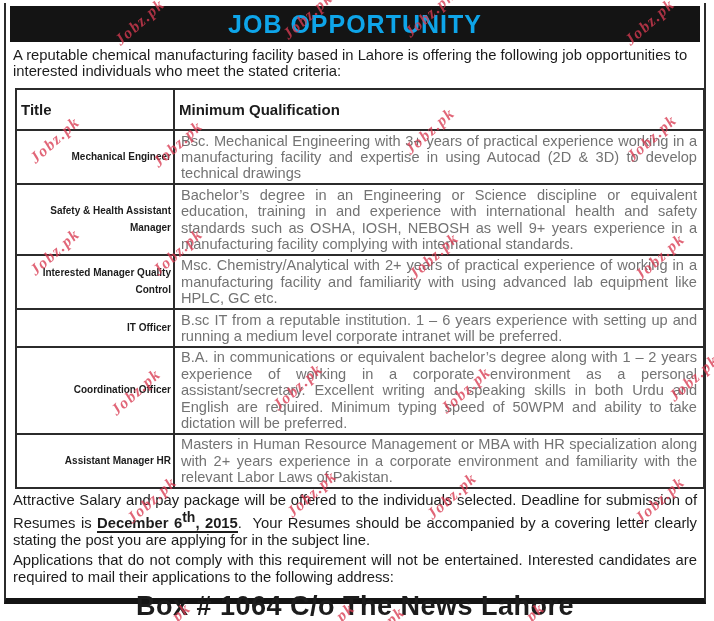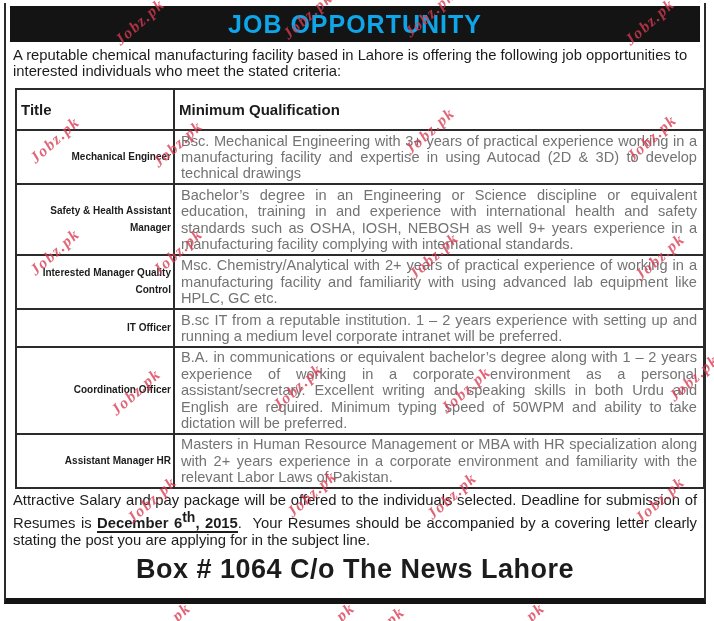--- a/index.html
+++ b/index.html
@@ -123,35 +123,36 @@
         <tr>
           <td class="title-cell">Safety &amp; Health Assistant Manager</td>
           <td class="qual-cell">Bachelor’s degree in an Engineering or Science discipline or equivalent education, training in and experience with international health and safety standards such as OSHA, IOSH, NEBOSH as well 9+ years experience in a manufacturing facility complying with international standards.</td>
         </tr>
         <tr>
           <td class="title-cell">Interested Manager Quality Control</td>
           <td class="qual-cell">Msc. Chemistry/Analytical with 2+ years of practical experience of working in a manufacturing facility and familiarity with using advanced lab equipment like HPLC, GC etc.</td>
         </tr>
         <tr>
           <td class="title-cell">IT Officer</td>
-          <td class="qual-cell">B.sc IT from a reputable institution. 1 – 2 years experience with setting up and running a medium level corporate intranet will be preferred.</td>
+          <td class="qual-cell">B.sc IT from a reputable institution. 1 – 6 years experience with setting up and running a medium level corporate intranet will be preferred.</td>
         </tr>
         <tr>
           <td class="title-cell">Coordination Officer</td>
           <td class="qual-cell">B.A. in communications or equivalent bachelor’s degree along with 1 – 2 years experience of working in a corporate environment as a personal assistant/secretary. Excellent writing and speaking skills in both Urdu and English are required. Minimum typing speed of 50WPM and ability to take dictation will be preferred.</td>
         </tr>
         <tr>
           <td class="title-cell">Assistant Manager HR</td>
           <td class="qual-cell">Masters in Human Resource Management or MBA with HR specialization along with 2+ years experience in a corporate environment and familiarity with the relevant Labor Laws of Pakistan.</td>
         </tr>
       </tbody>
     </table>
 
     <p class="footer-p"><span>Attractive Salary and pay package will be offered to the individuals selected. Deadline for submission of Resumes is </span><span class="deadline"><span>December 6</span><sup>th</sup><span>, 2015</span></span><span>.&nbsp; Your Resumes should be accompanied by a covering letter clearly stating the post you are applying for in the subject line.</span></p>
 
+    <p class="footer-p">Applications that do not comply with this requirement will not be entertained. Interested candidates are required to mail their applications to the following address:</p>
 
     <div class="address">Box # 1064 C/o The News Lahore</div>
 
   </div>
 
   <div class="watermark-layer">
       <span class="wm" style="left: 140px; top: 22px; color: rgb(217, 59, 82);">Jobz.pk</span>
       <span class="wm" style="left: 308px; top: 16px; color: rgb(217, 59, 82);">Jobz.pk</span>
       <span class="wm" style="left: 430px; top: 14px; color: rgb(217, 59, 82);">Jobz.pk</span>
       <span class="wm" style="left: 650px; top: 22px; color: rgb(217, 59, 82);">Jobz.pk</span>

